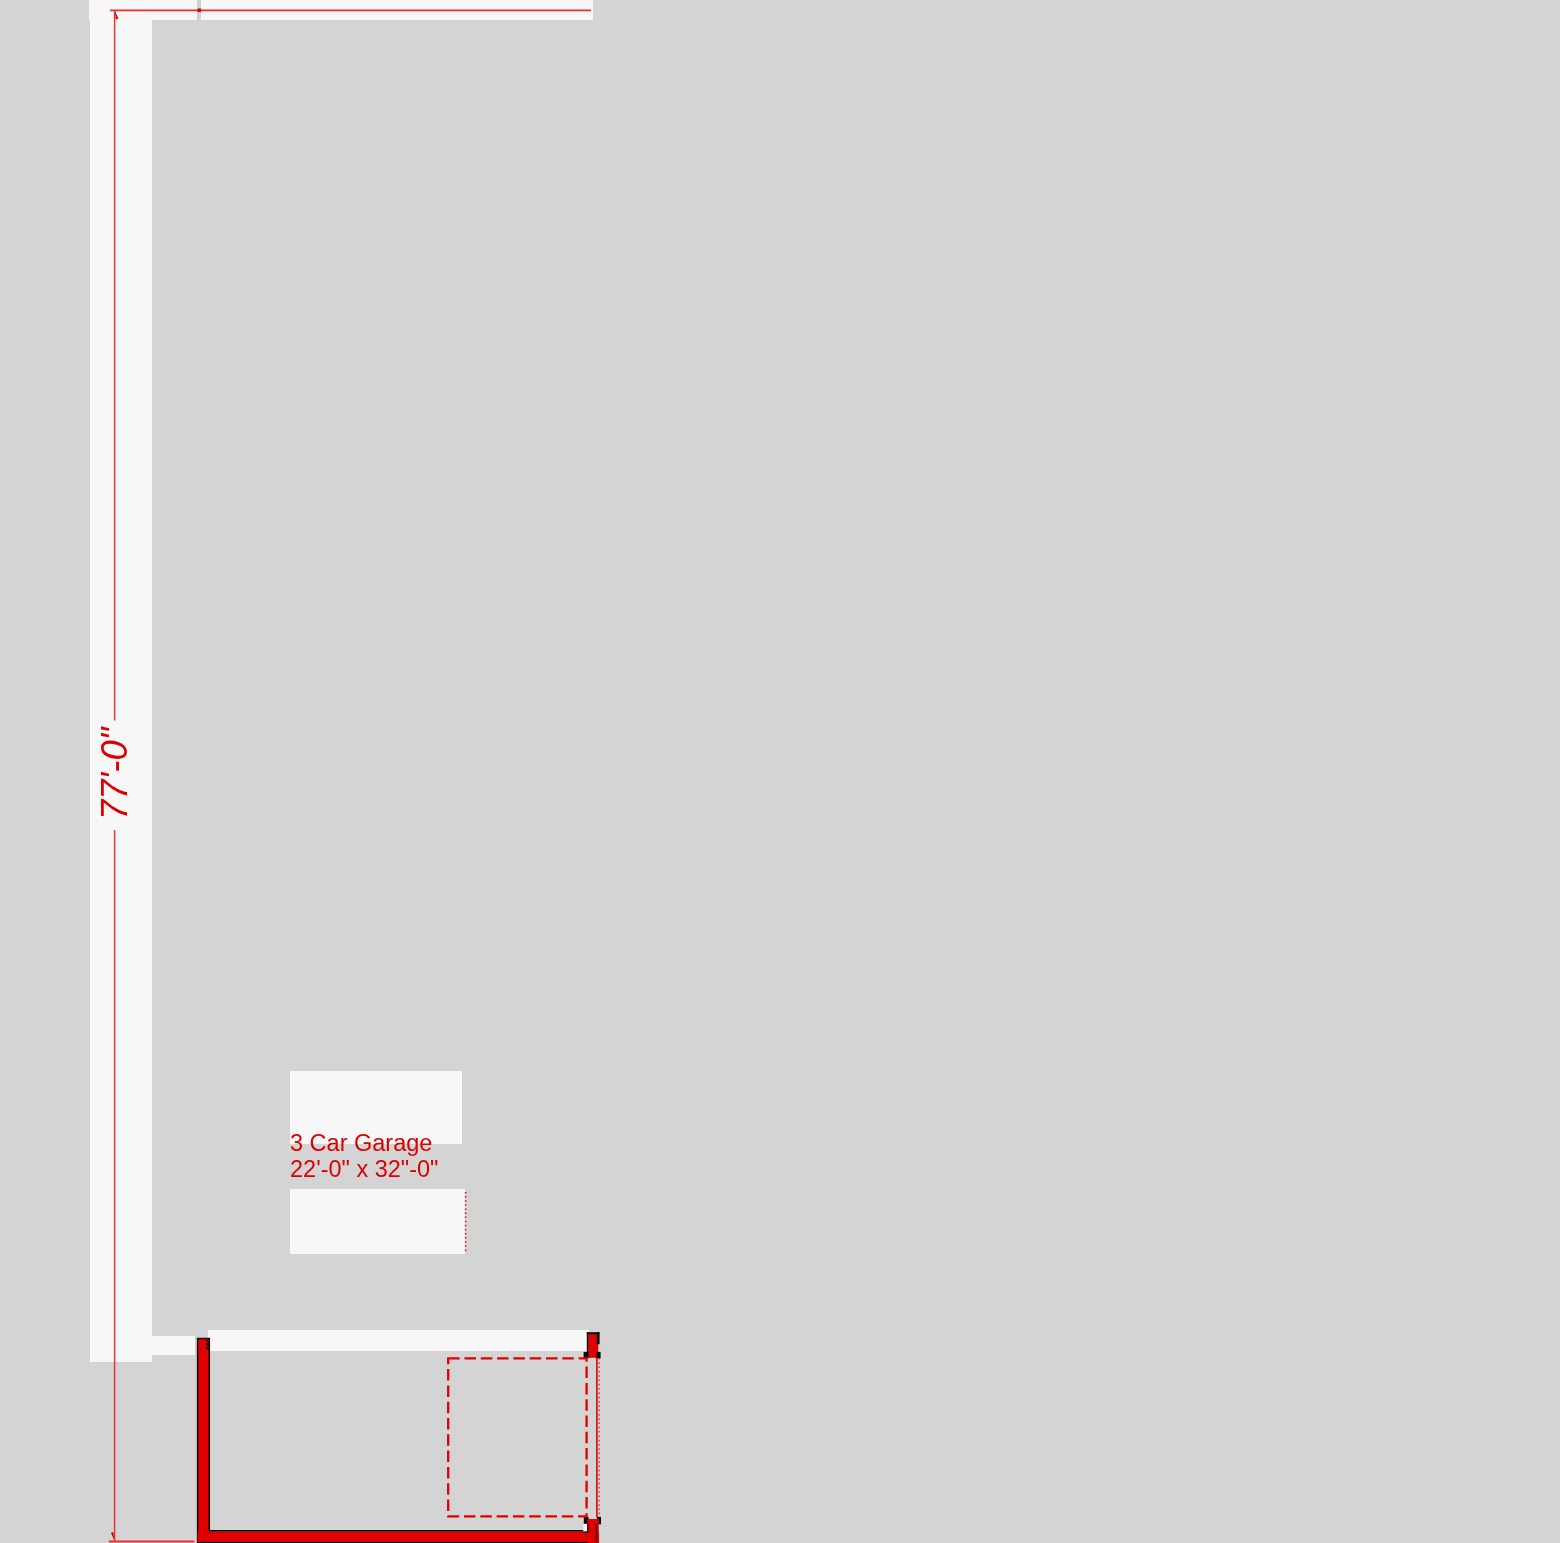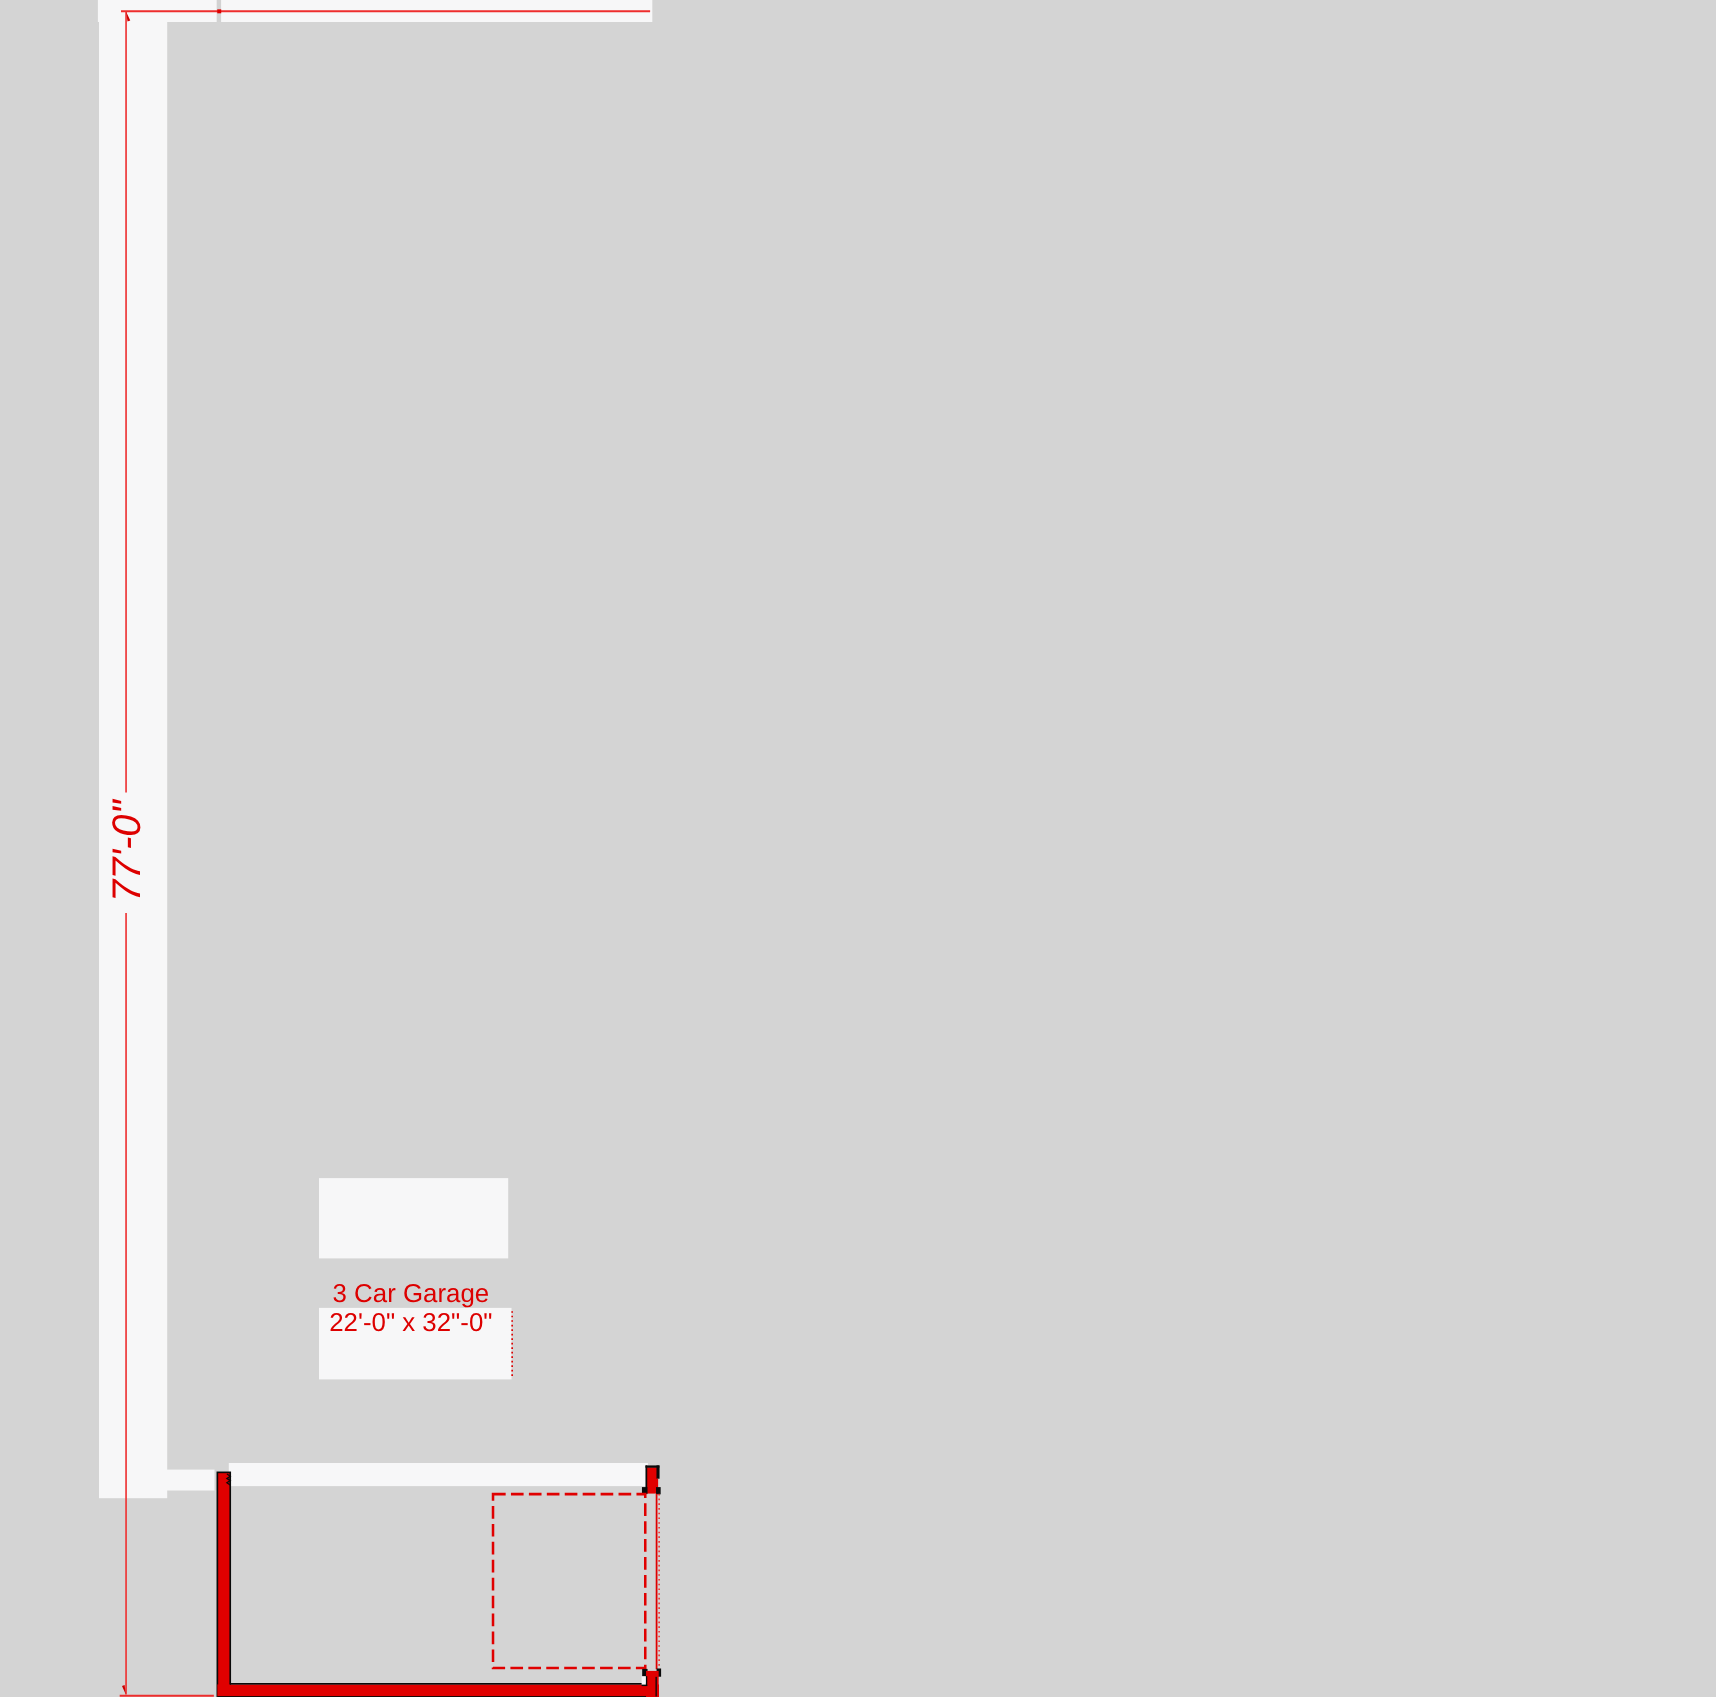--- a/index.html
+++ b/index.html
@@ -18,21 +18,21 @@
 <div class="abs w" style="left:90px;top:0;width:62px;height:1362px;"></div>
 
 <div class="abs w" style="left:151px;top:1336px;width:44px;height:19px;"></div>
 
 <div class="abs w" style="left:208px;top:1330px;width:381px;height:21px;"></div>
 
 <div class="abs w" style="left:290px;top:1071px;width:172px;height:73px;"></div>
 
 <div class="abs w" style="left:290px;top:1189px;width:175px;height:65px;"></div>
 
-<div class="abs" style="left:290px;top:1163px;width:167px;text-align:center;
+<div class="abs" style="left:290px;top:1130px;width:167px;
      font-size:23.5px;line-height:26.2px;color:#dd0000;white-space:nowrap;">3 Car Garage<br>22'-0" x 32"-0"</div>
 
 <svg class="abs" style="left:0;top:0;" width="1560" height="1543" viewBox="0 0 1560 1543">
 
   <g>
       <line x1="110" y1="10.3" x2="591" y2="10.3" stroke="#ee2d2d" stroke-width="1.8"></line>
      <rect x="197.5" y="8.5" width="3.6" height="3.6" fill="#dd0000"></rect>
     </g>
 
   <g>

